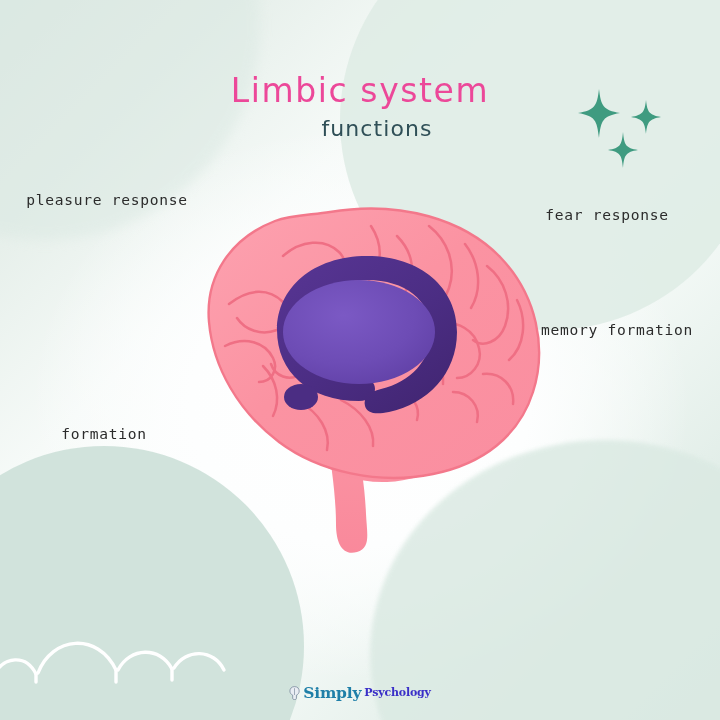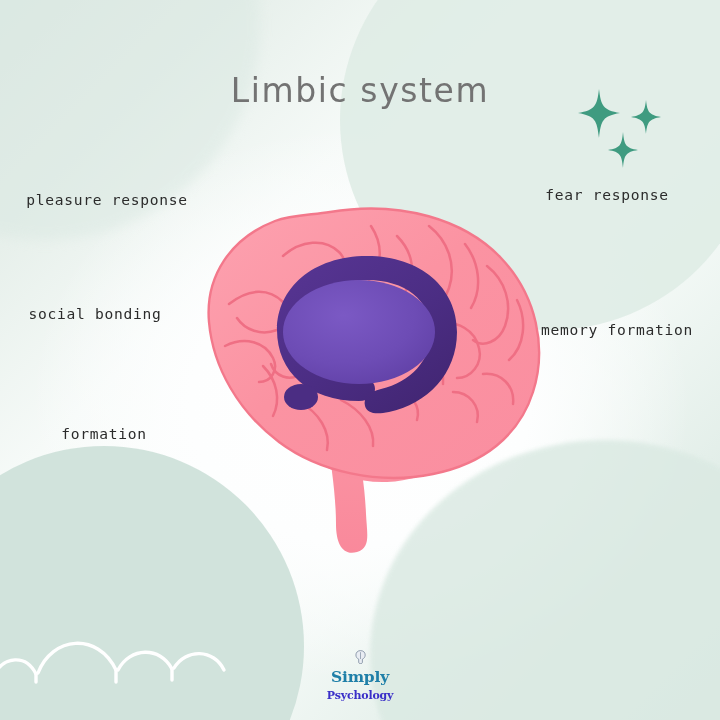--- a/index.html
+++ b/index.html
@@ -78,21 +78,21 @@
     left: 0; right: 0;
     top: 74px;
     text-align: center;
     pointer-events: none;
   }
   .title-main {
     font-family: "DejaVu Sans", sans-serif;
     font-size: 33px;
     font-weight: 400;
     letter-spacing: 1.6px;
-    color: #737373;
+    color: #ec4899;
     line-height: 1.05;
     white-space: nowrap;
   }
   .title-sub {
     font-family: "DejaVu Sans", sans-serif;
     font-size: 22px;
     font-weight: 400;
     letter-spacing: 1.1px;
     color: #2f4f57;
     margin-top: 7px;
@@ -121,35 +121,34 @@
     white-space: pre-line;
   }
   .label.left  { text-align: center; }
   .label.right { text-align: center; }
 
   .lbl-pleasure      { left: 14px;  top: 188px;  width: 186px; }
   .lbl-social        { left: 14px;  top: 302px;  width: 162px; }
   .lbl-motivation    { left: 22px;  top: 422px;  width: 164px; }
   .lbl-reward        { left: 20px;  top: 508px;  width: 200px; }
 
-  .lbl-fear          { left: 520px; top: 183px;  width: 174px; }
+  .lbl-fear          { left: 520px; top: 203px;  width: 174px; }
   .lbl-memory        { left: 518px; top: 318px;  width: 198px; }
   .lbl-fight         { left: 518px; top: 402px;  width: 186px; }
   .lbl-appetite      { left: 486px; top: 524px;  width: 208px; }
 
   
   .footer {
     position: absolute;
     left: 0; right: 0;
     bottom: 18px;
     display: flex;
     align-items: center;
     justify-content: center;
     gap: 3px;
-    flex-direction: column;
   }
   .logo-mark { display: block; width: 11px; height: 14px; }
   .logo-simply {
     font-family: "DejaVu Serif", "Liberation Serif", serif;
     font-weight: bold;
     font-size: 15.5px;
     color: #1f7fa8;
     letter-spacing: -.2px;
   }
   .logo-psych {
@@ -190,20 +189,21 @@
       <g fill="#3f9b80">
         <path d="M23 9 C25 26 27 30 44 33 C27 36 25 40 23 58 C21 40 19 36 2 33 C19 30 21 26 23 9 Z"></path>
         <path d="M70 20 C71.4 32 72.8 34.8 85 37 C72.8 39.2 71.4 42 70 54 C68.6 42 67.2 39.2 55 37 C67.2 34.8 68.6 32 70 20 Z"></path>
         <path d="M47 52 C48.3 65 49.6 68 62 70 C49.6 72 48.3 75 47 88 C45.7 75 44.4 72 32 70 C44.4 68 45.7 65 47 52 Z"></path>
       </g>
     </svg>
   </div>
 
   <div class="title-block">
     <div class="title-main">Limbic system</div>
+    <div class="title-sub">functions</div>
   </div>
 
   <div class="brain-wrap">
     <svg viewBox="0 0 396 366" xmlns="http://www.w3.org/2000/svg">
       <defs>
         <linearGradient id="gBrain" x1="0%" y1="0%" x2="100%" y2="100%">
           <stop offset="0%" stop-color="#fda2b0"></stop>
           <stop offset="45%" stop-color="#fb93a2"></stop>
           <stop offset="100%" stop-color="#fa8ea0"></stop>
         </linearGradient>
@@ -281,21 +281,20 @@
                C 144 205 112 176 112 134
                C 112 92 148 60 202 60 Z" fill="url(#gRing)"></path>
 
       <ellipse cx="194" cy="136" rx="76" ry="52" fill="url(#gThal)"></ellipse>
 
       <ellipse cx="136" cy="201" rx="17" ry="13" fill="#4b2d83"></ellipse>
     </svg>
   </div>
 
   <div class="label left lbl-pleasure">pleasure response</div>
-  <div class="label left lbl-social">social bonding</div>
   <div class="label left lbl-motivation">formation</div>
 
   <div class="label right lbl-fear">fear response</div>
   <div class="label right lbl-memory">memory formation</div>
 
   <div class="footer">
     <svg class="logo-mark" viewBox="0 0 11 14" xmlns="http://www.w3.org/2000/svg">
       <path d="M5.5 0.6 C8.3 0.6 10.2 2.4 10.2 5 C10.2 7 9 8.4 7.4 9.2 L7.4 12.2 C7.4 13.1 6.7 13.6 5.6 13.6 C4.4 13.6 3.7 13.1 3.7 12.2 L3.7 9.2 C2.1 8.4 0.9 7 0.9 5 C0.9 2.4 2.8 0.6 5.5 0.6 Z" fill="#e9edf3" stroke="#6a7a90" stroke-width="0.7"></path>
       <path d="M5.5 2.2 L5.5 9.0" stroke="#6a7a90" stroke-width="0.6" fill="none"></path>
     </svg>

